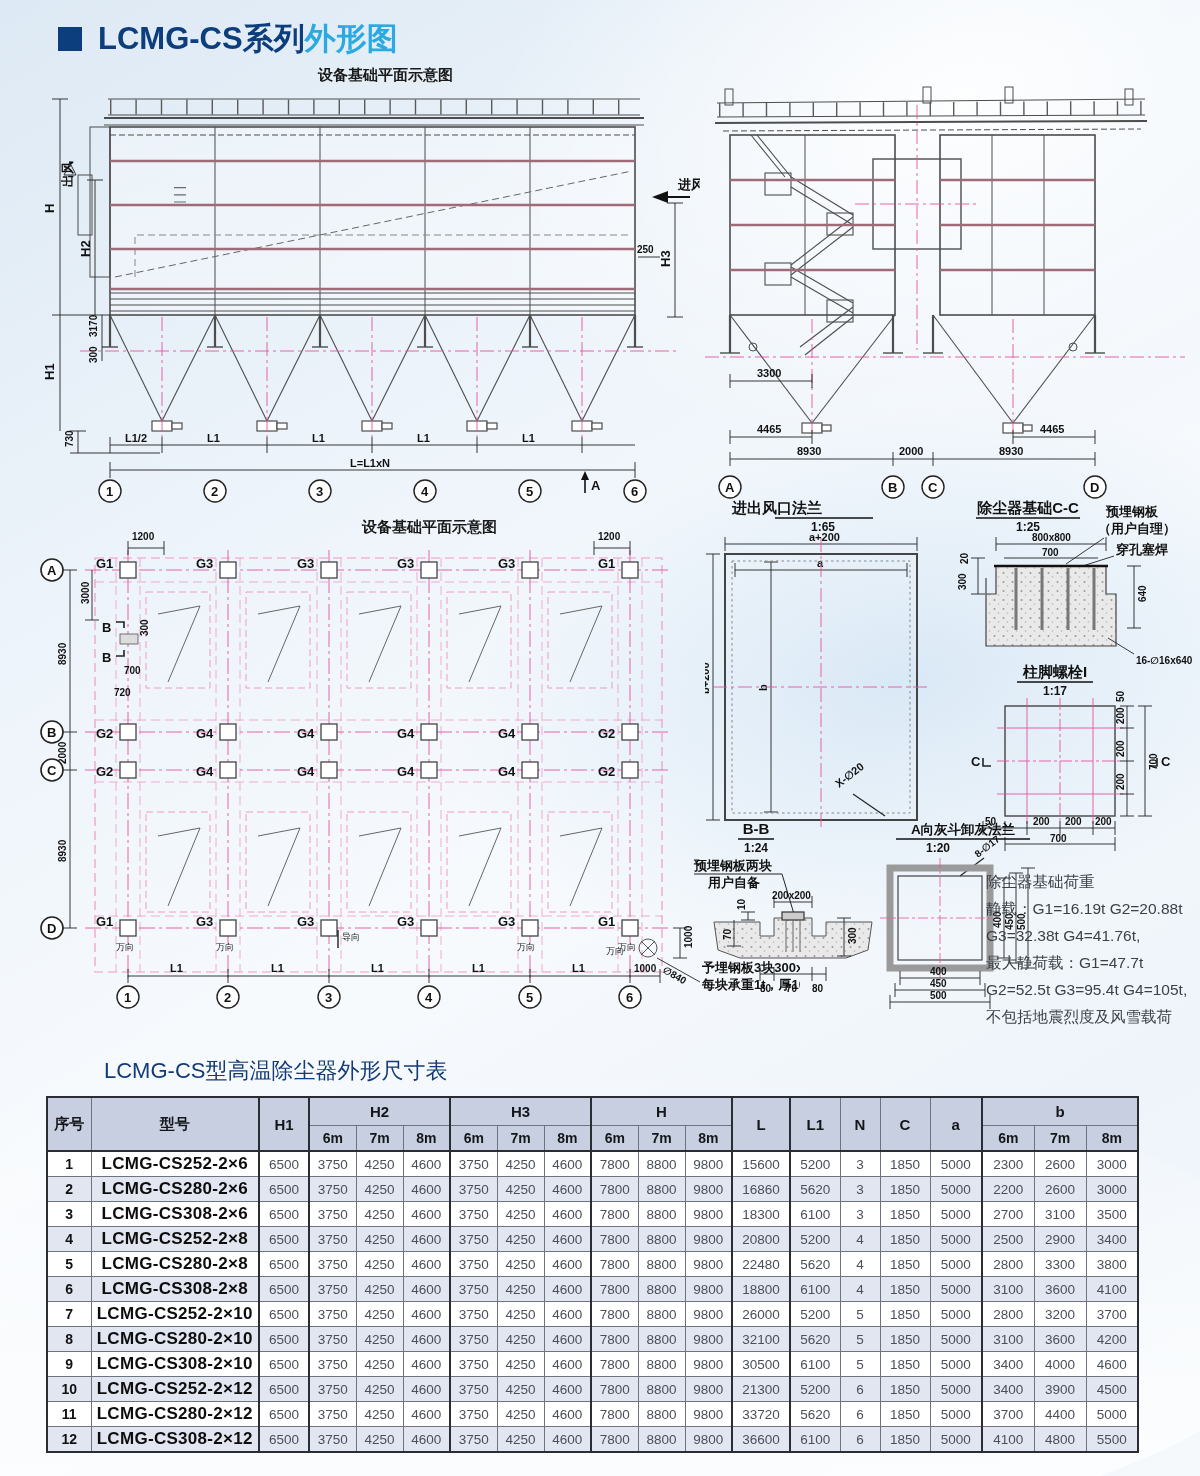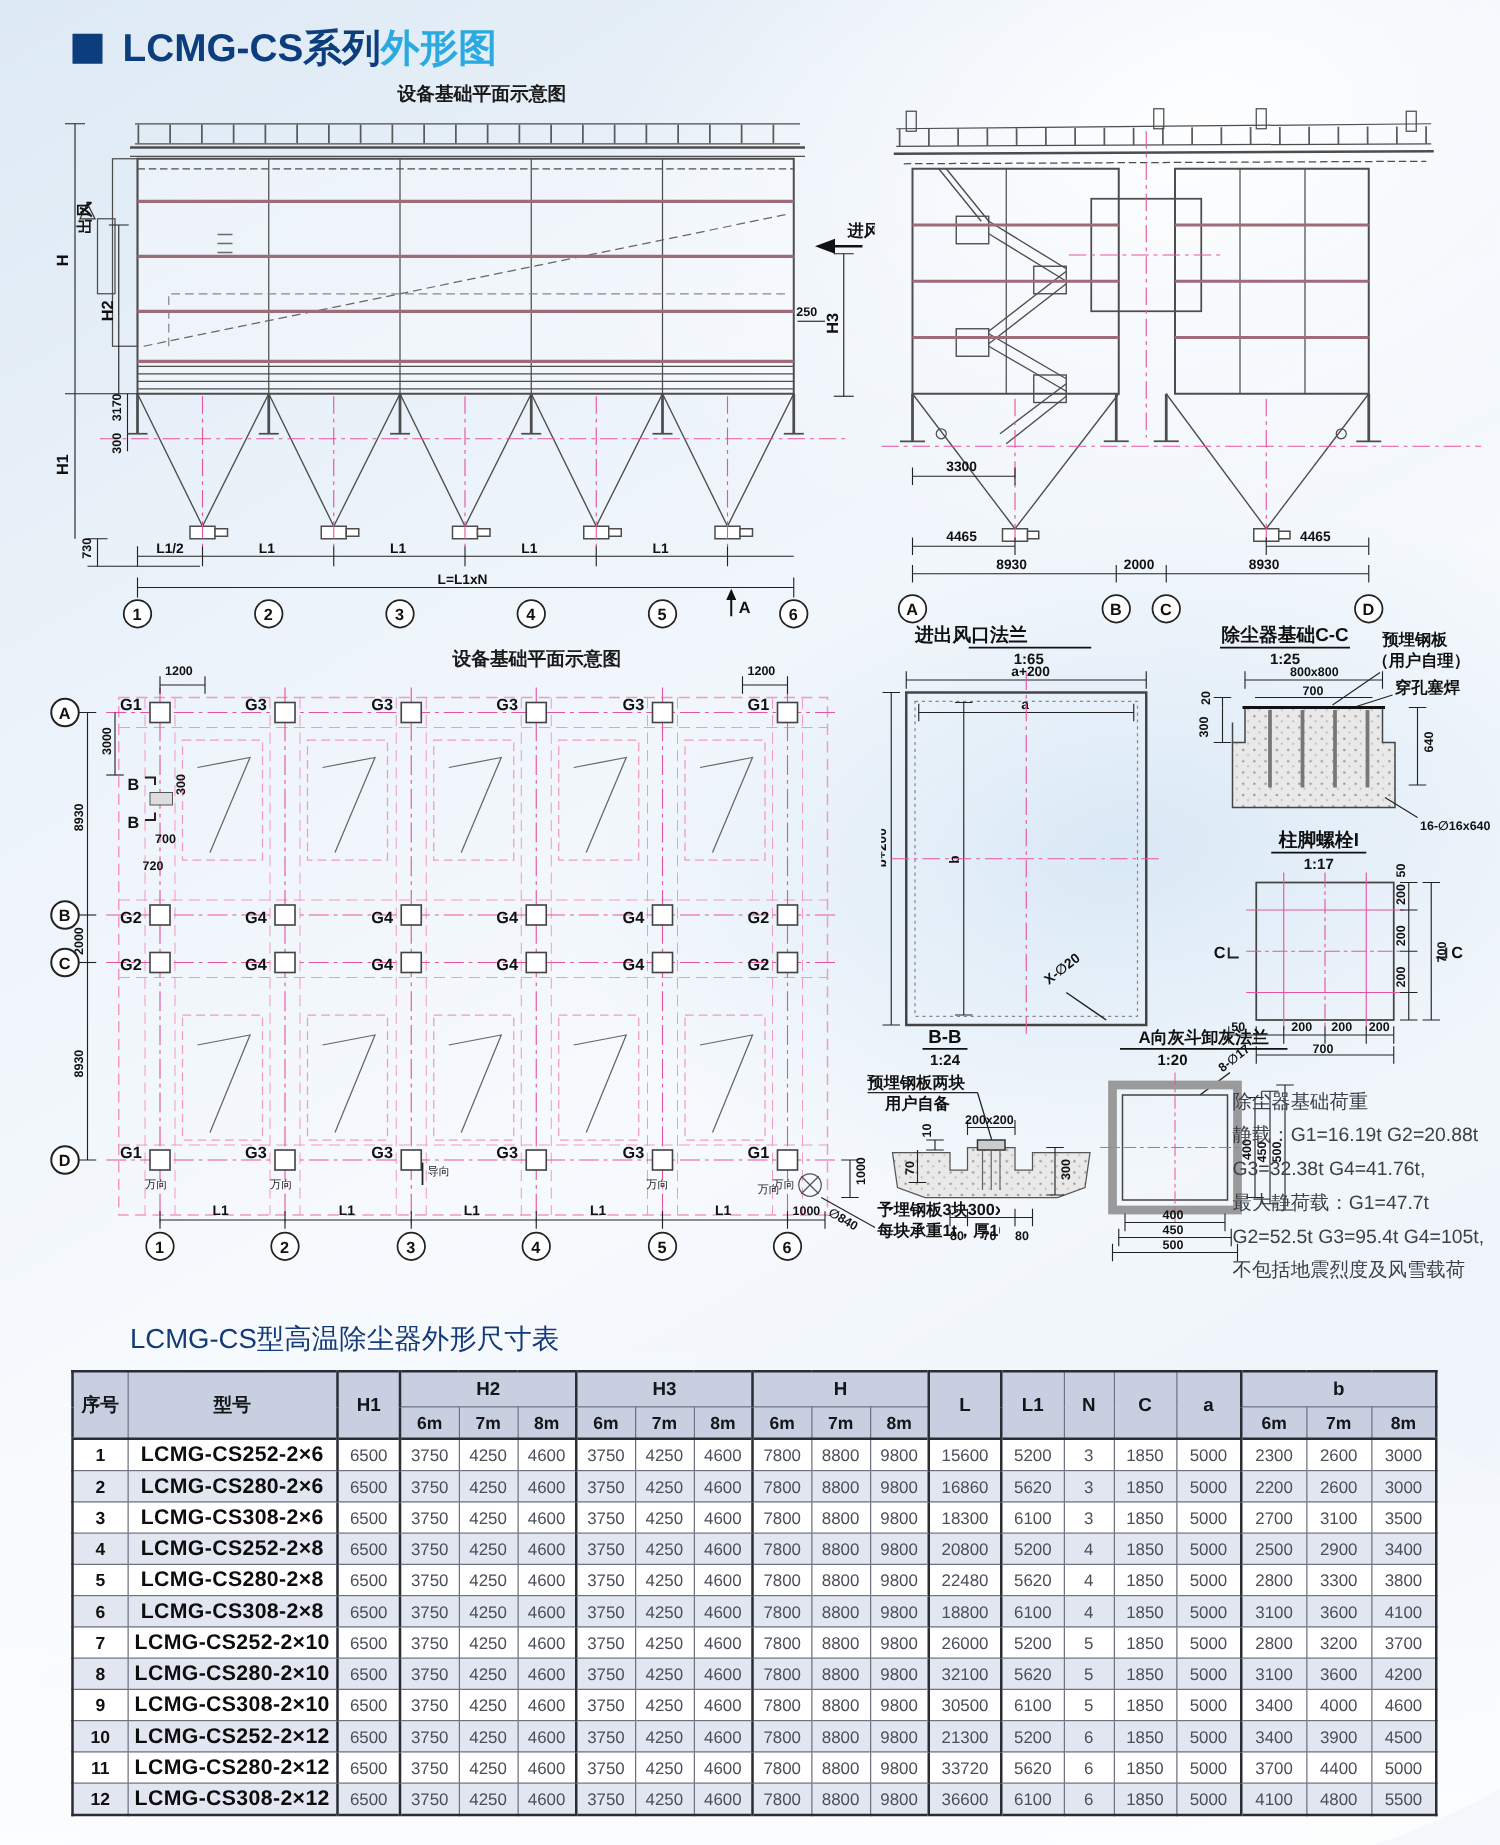--- a/index.html
+++ b/index.html
@@ -31,21 +31,21 @@
   .tiny{font-size:9px;fill:#222;}
   .ax{font-size:13px;font-weight:bold;fill:#111;}
   .note{font-size:13px;font-weight:bold;fill:#111;}
 
   .loads{position:absolute;left:986px;top:868px;width:215px;color:#3c4148;
          font-size:15.5px;line-height:27px;}
   .loads div{white-space:nowrap;}
 
   
   .tbl-title{position:absolute;left:60px;top:1056px;font-size:22px;font-weight:normal;color:#123a78;margin-left:44px;}
-  #spec{position:absolute;left:57px;top:1096px;border-collapse:collapse;background:#fff;
+  #spec{position:absolute;left:46px;top:1096px;border-collapse:collapse;background:#fff;
         border:2px solid #2a2d33;}
   #spec th,#spec td{border:1px solid #6d7380;text-align:center;padding:0 2px;}
   #spec thead th{background:#c7cfe1;color:#14161a;font-size:15px;font-weight:bold;height:27px;}
   #spec thead tr.sub th{font-size:14px;height:24px;}
   #spec thead{border-bottom:2px solid #2a2d33;}
   #spec tbody td{height:24px;font-size:13.5px;color:#4a4f58;}
   #spec tbody td.seq{font-weight:bold;color:#111;font-size:14px;}
   #spec tbody td.model{font-weight:bold;color:#0d0d0d;font-size:17px;letter-spacing:.3px;}
   #spec tr.alt td{background:#e2e6f1;}
   #spec .tl{border-left:2px solid #2a2d33;}

